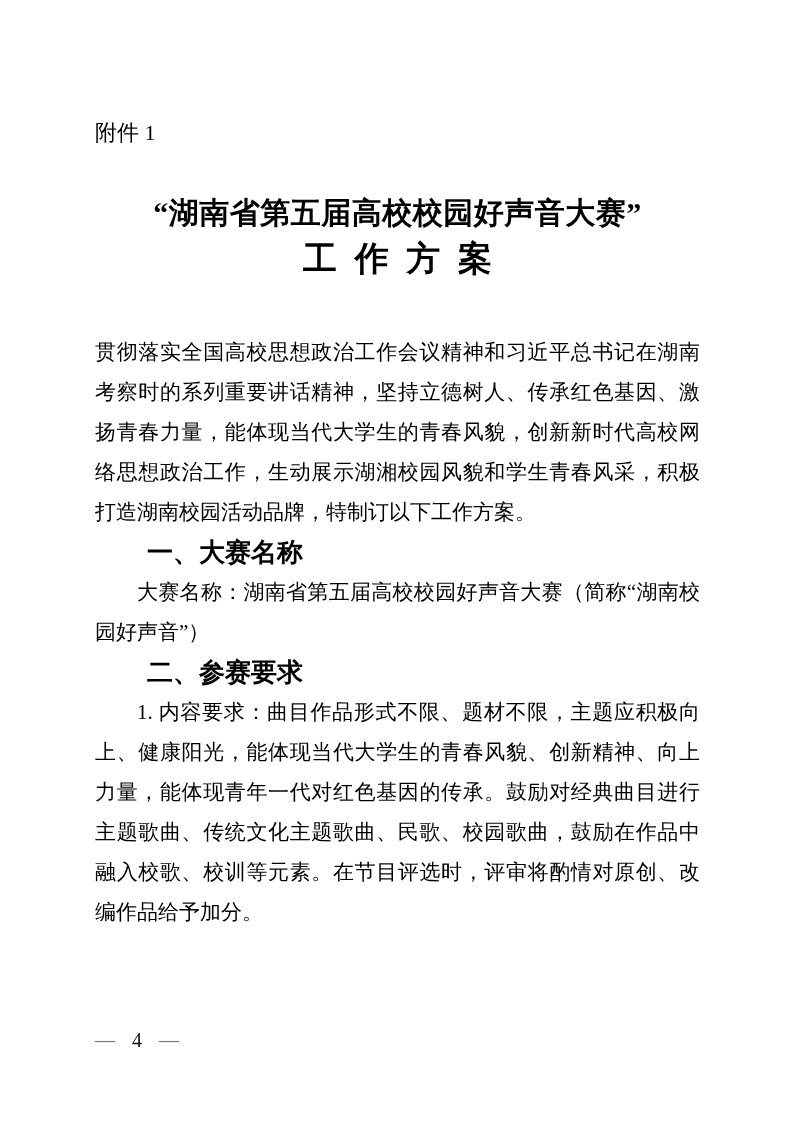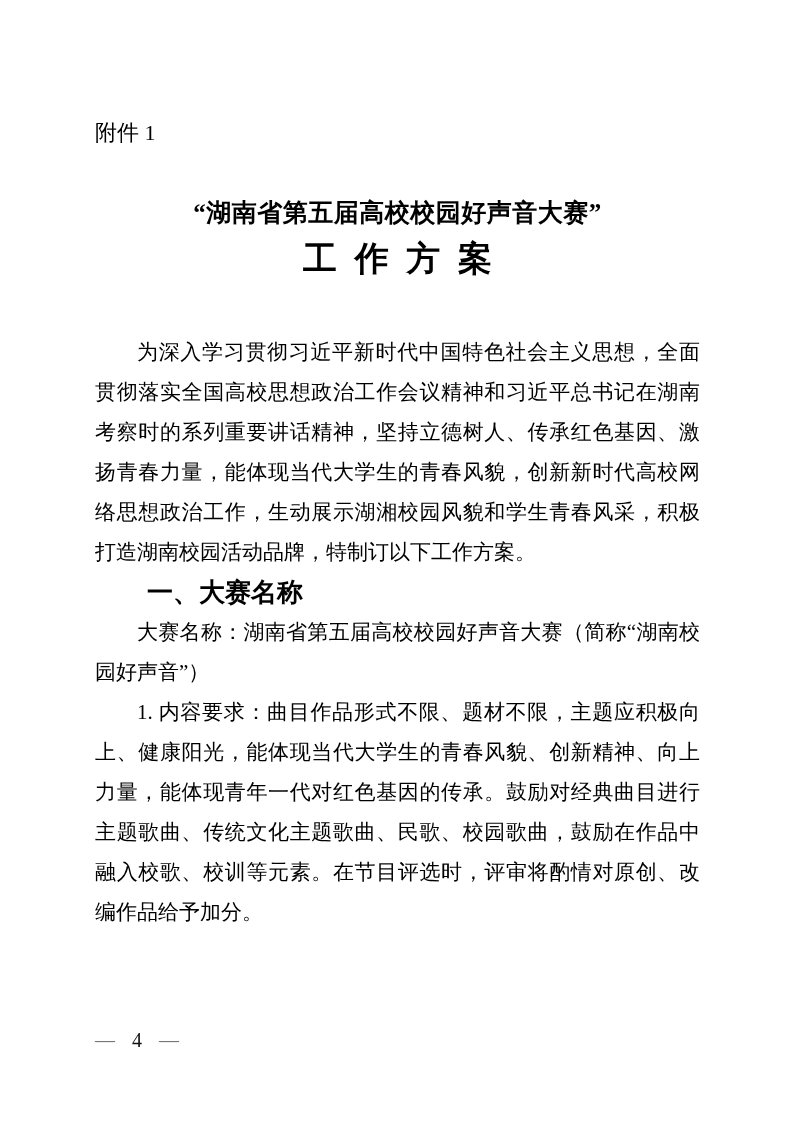--- a/index.html
+++ b/index.html
@@ -19,21 +19,21 @@
     font-size: 22px;
     line-height: 30px;
     text-align: left;
   }
   .title-block {
     margin-top: 44px;
     text-align: center;
     font-weight: bold;
   }
   .title-line1 {
-    font-size: 25px;
+    font-size: 30px;
     line-height: 42px;
     letter-spacing: 0.5px;
   }
   .title-line2 {
     font-size: 34px;
     line-height: 50px;
     letter-spacing: 0.52em;
     text-indent: 0.52em;
   }
   .doc-body {
@@ -73,29 +73,29 @@
 <div class="page">
 
   <div class="attachment">附件 1</div>
 
   <div class="title-block">
     <div class="title-line1">“湖南省第五届高校校园好声音大赛”</div>
     <div class="title-line2">工作方案</div>
   </div>
 
   <div class="doc-body">
-      <div class="line indent justify">为深入学习贯彻习近平新时代中国特色社会主义思想，全面</div>
       <div class="line justify">贯彻落实全国高校思想政治工作会议精神和习近平总书记在湖南</div>
       <div class="line justify">考察时的系列重要讲话精神，坚持立德树人、传承红色基因、激</div>
       <div class="line justify">扬青春力量，能体现当代大学生的青春风貌，创新新时代高校网</div>
       <div class="line justify">络思想政治工作，生动展示湖湘校园风貌和学生青春风采，积极</div>
       <div class="line">打造湖南校园活动品牌，特制订以下工作方案。</div>
       <div class="line heading indent">一、大赛名称</div>
       <div class="line indent justify">大赛名称：湖南省第五届高校校园好声音大赛（简称“湖南校</div>
       <div class="line">园好声音”）</div>
+      <div class="line heading indent">二、参赛要求</div>
       <div class="line indent justify">1. 内容要求：曲目作品形式不限、题材不限，主题应积极向</div>
       <div class="line justify">上、健康阳光，能体现当代大学生的青春风貌、创新精神、向上</div>
       <div class="line justify">力量，能体现青年一代对红色基因的传承。鼓励对经典曲目进行</div>
       <div class="line justify">主题歌曲、传统文化主题歌曲、民歌、校园歌曲，鼓励在作品中</div>
       <div class="line justify">融入校歌、校训等元素。在节目评选时，评审将酌情对原创、改</div>
       <div class="line">编作品给予加分。</div>
     </div>
 
   <div class="footer">
     <span class="dash">—</span>

